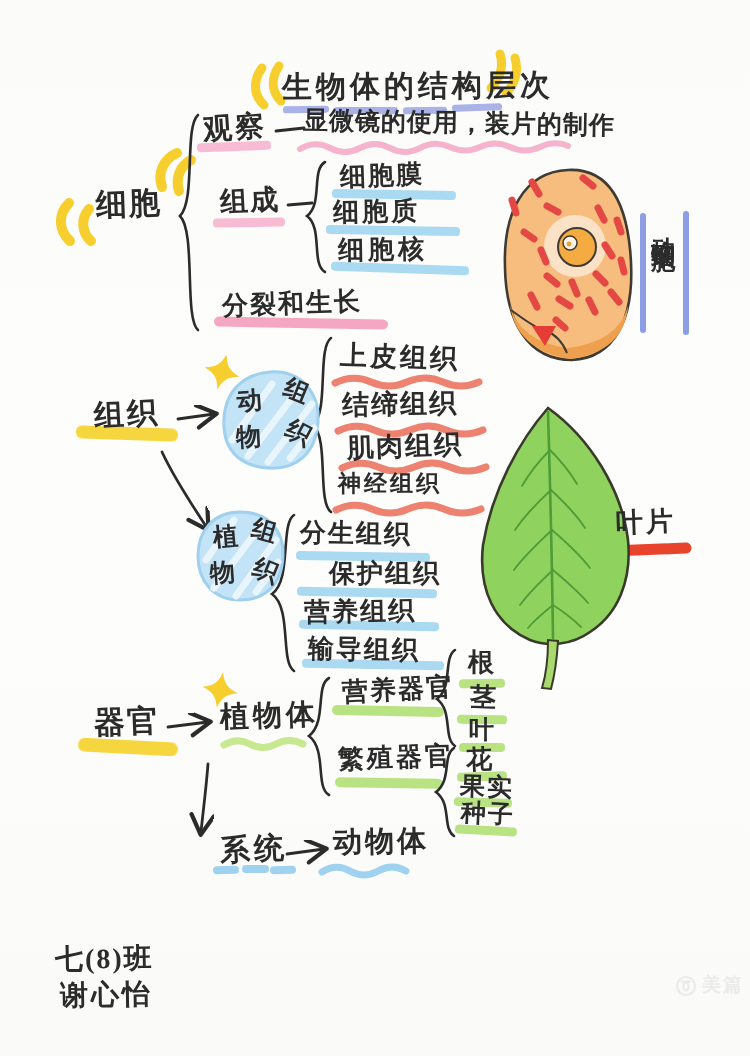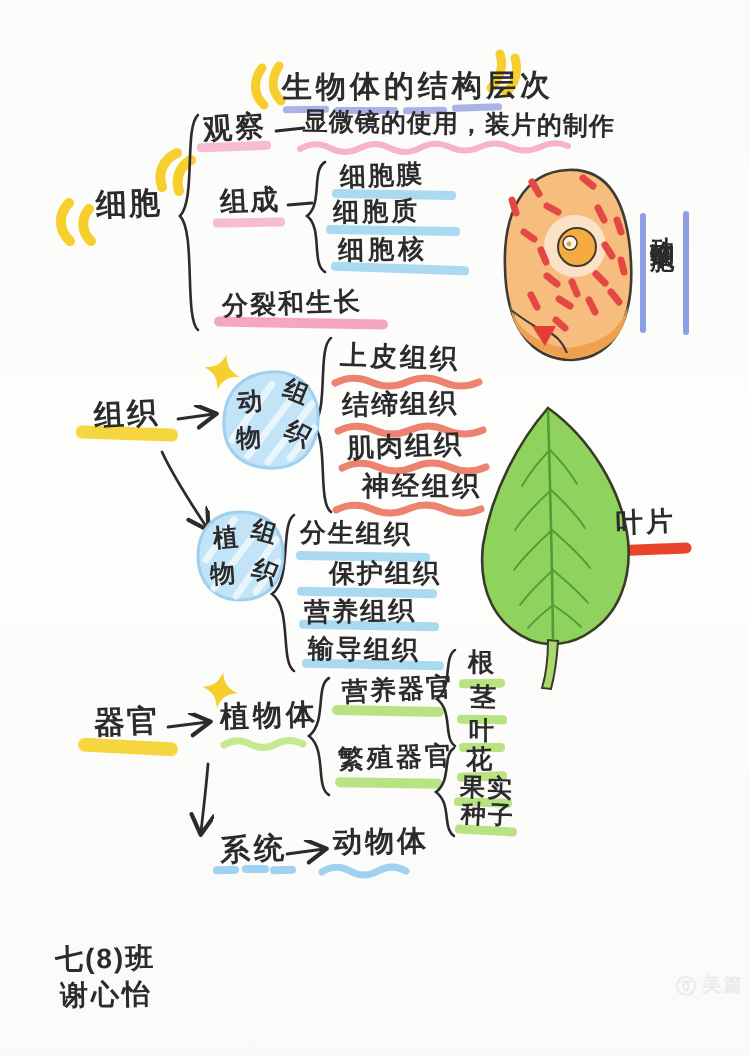--- a/index.html
+++ b/index.html
@@ -1,19 +1,19 @@
 <!DOCTYPE html>
 <html><head>
 <meta charset="utf-8">
 <style>
   html,body{margin:0;padding:0;background:#ffffff;}
   #page{
     position:relative;width:750px;height:1056px;overflow:hidden;
     background:linear-gradient(180deg,#fbfbf9 0%,#fdfdfc 50%,#fafaf8 100%);
-    font-family:Liberation Sans, sans-serif;color:#2b2b2b;text-align:right;
+    font-family:Liberation Serif, serif;color:#2b2b2b;text-align:right;
   }
   .hw{position:absolute;white-space:nowrap;font-weight:600;color:#2b2b2b;line-height:1.05;}
   #art{position:absolute;left:0;top:0;z-index:1;}
   .txt{z-index:2;}
   .vtext{writing-mode:vertical-rl;text-orientation:upright;}
   .wm{color:#ebebeb;font-weight:700;}
 </style>
 </head>
 <body>
 
@@ -201,21 +201,21 @@
   <div class="hw txt" style="left:94px;top:398px;font-size:30px;letter-spacing:3px;transform:rotate(-3deg);">组织</div>
 
   <div class="hw txt" style="left:237px;top:388px;font-size:25px;transform:rotate(-4deg);">动</div>
   <div class="hw txt" style="left:284px;top:378px;font-size:25px;transform:rotate(22deg);">组</div>
   <div class="hw txt" style="left:236px;top:424px;font-size:25px;transform:rotate(-3deg);">物</div>
   <div class="hw txt" style="left:286px;top:420px;font-size:25px;transform:rotate(28deg);">织</div>
 
   <div class="hw txt" style="left:340px;top:343px;font-size:27px;letter-spacing:3px;transform:rotate(2deg);">上皮组织</div>
   <div class="hw txt" style="left:342px;top:390px;font-size:27px;letter-spacing:2px;transform:rotate(-1deg);">结缔组织</div>
   <div class="hw txt" style="left:347px;top:432px;font-size:27px;letter-spacing:2px;transform:rotate(-2deg);">肌肉组织</div>
-  <div class="hw txt" style="left:338px;top:472px;font-size:27px;letter-spacing:3px;margin-left:24px;">神经组织</div>
+  <div class="hw txt" style="left:338px;top:472px;font-size:23px;letter-spacing:3px;">神经组织</div>
 
   <div class="hw txt" style="left:213px;top:524px;font-size:25px;transform:rotate(-5deg);">植</div>
   <div class="hw txt" style="left:252px;top:518px;font-size:25px;transform:rotate(16deg);">组</div>
   <div class="hw txt" style="left:210px;top:560px;font-size:25px;transform:rotate(-4deg);">物</div>
   <div class="hw txt" style="left:253px;top:558px;font-size:25px;transform:rotate(22deg);">织</div>
 
   <div class="hw txt" style="left:300px;top:520px;font-size:26px;letter-spacing:2px;transform:rotate(1deg);">分生组织</div>
   <div class="hw txt" style="left:301px;top:560px;font-size:26px;letter-spacing:2px;margin-left:28px;">保护组织</div>
   <div class="hw txt" style="left:304px;top:598px;font-size:26px;letter-spacing:2px;transform:rotate(-1deg);">营养组织</div>
   <div class="hw txt" style="left:308px;top:636px;font-size:26px;letter-spacing:2px;transform:rotate(1deg);">输导组织</div>

